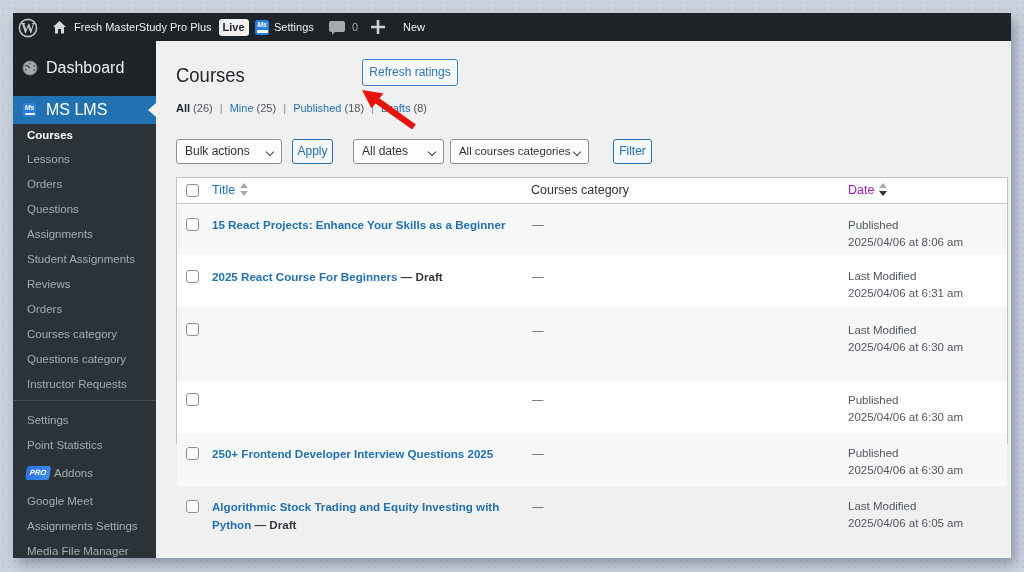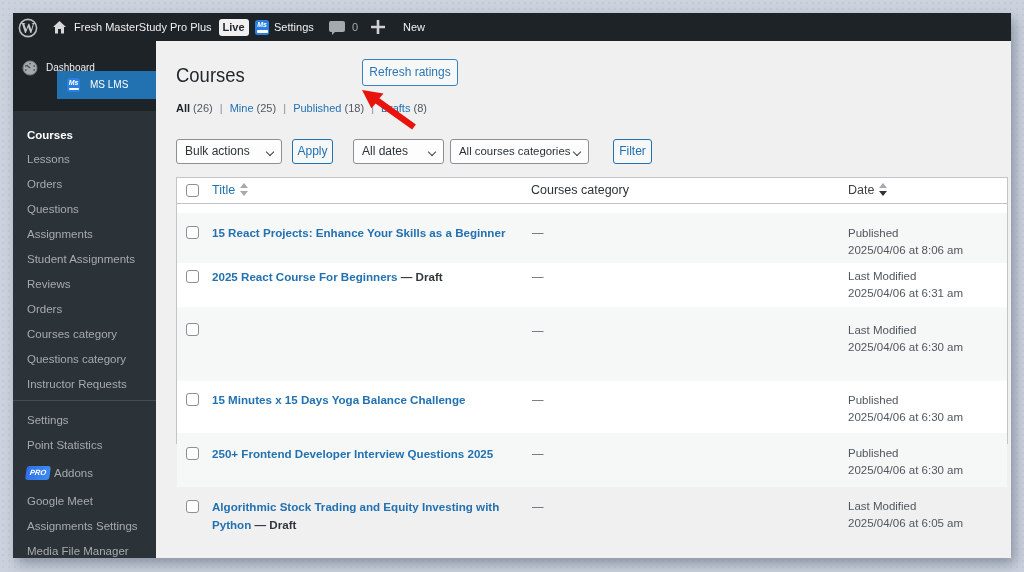--- a/index.html
+++ b/index.html
@@ -20,23 +20,23 @@
   
   .adminbar { position:absolute; left:0; top:0; width:998px; height:28px; background:#1d2327; color:#f0f0f1; font-size:11px; }
   .adminbar .itm { position:absolute; top:0; height:28px; line-height:28px; white-space:nowrap; }
   .livebadge { position:absolute; left:205.5px; top:5.5px; width:30px; height:17px; background:#f0f0f1; border-radius:3px; color:#23282d; font-size:11px; font-weight:bold; text-align:center; line-height:17px; }
   .msicon { position:absolute; width:13px; height:14px; background:#2a7fe0; border-radius:2.5px; }
   .msicon .ms { position:absolute; left:0; top:1px; width:100%; text-align:center; font-size:7px; font-weight:bold; font-style:italic; color:#fff; }
   .msicon .bar { position:absolute; left:1.5px; right:1.5px; bottom:2px; height:2.5px; background:#fff; border-radius:1px; }
   
   .sidebar { position:absolute; left:0; top:28px; width:143px; bottom:0; background:#1d2327; }
   .submenu-bg { position:absolute; left:0; top:69.5px; width:143px; bottom:0; background:#2c3338; }
-  .mslms-row { position:absolute; left:0; top:30px; width:143px; height:28px; background:#2271b1;margin-left:44px; }
+  .mslms-row { position:absolute; left:0; top:55px; width:143px; height:28px; background:#2271b1; }
   .notch { position:absolute; right:0; top:7px; width:0; height:0; border:7px solid transparent; border-right:8px solid #f0f0f1; border-left:none; }
-  .side-item { position:absolute; left:33px; color:#f0f0f1; font-size:10px; line-height:14px; white-space:nowrap; }
+  .side-item { position:absolute; left:33px; color:#f0f0f1; font-size:16px; line-height:14px; white-space:nowrap; }
   .sub-item { position:absolute; left:14px; color:#a5aaae; font-size:11.5px; line-height:14px; white-space:nowrap; }
   .sep { position:absolute; left:0; width:143px; height:1px; background:#464c52; }
   .probadge { position:absolute; background:linear-gradient(100deg,#2e6fe8,#3f8cf3); color:#fff; font-size:7.5px; font-weight:bold; font-style:italic; border-radius:3px; width:24px; height:14px; text-align:center; line-height:14px; transform:skewX(-8deg); }
   
   .content { position:absolute; left:143px; top:28px; right:0; bottom:0; background:#f0f0f1; }
   h1.pagetitle { position:absolute; left:163px; top:50px; font-size:21px; font-weight:400; color:#23282d; transform:scaleX(.88); transform-origin:left; }
   .redbox { position:absolute; left:242px; top:45px; width:104px; height:29px; border:4px solid #e8130c; border-radius:4px; background:#f6f7f7; color:#2271b1; font-size:12px; text-align:center; line-height:21px; }
   .btn2 { position:absolute; left:349px; top:46px; width:96px; height:27px; border:1px solid #3582c4; border-radius:3px; background:#f6f7f7; color:#2f76b4; font-size:12px; text-align:center; line-height:25px; }
   .subsub { position:absolute; left:163px; top:89px; font-size:11px; color:#50575e; white-space:nowrap; }
   .subsub a { color:#2271b1; text-decoration:none;margin-top:33px; }
@@ -148,24 +148,24 @@
   <div class="blueb" style="left:279px; width:41px;">Apply</div>
   <div class="sel" style="left:340px; width:91px;">All dates<span class="chev"></span></div>
   <div class="sel" style="left:437px; width:139px; font-size:11.4px;">All courses categories<span class="chev"></span></div>
   <div class="blueb" style="left:600px; width:39px;">Filter</div>
 
   <div class="table">
     <div class="thead">
       <span class="cb" style="top:6px;"></span>
       <span class="hth" style="left:35px; color:#2271b1;">Title <span class="sorter"><span class="up"></span><span class="dn"></span></span></span>
       <span class="hth" style="left:354px; color:#2c3338;">Courses category</span>
-      <span class="hth" style="left:671px; color:#404040;">Date <span class="sorter dark"><span class="up"></span><span class="dn"></span></span></span>
-    </div>
-
-    <div class="row striped" style="top:27px; height:50px;margin-top:8px;">
+      <span class="hth" style="left:671px; color:#a21caf;">Date <span class="sorter dark"><span class="up"></span><span class="dn"></span></span></span>
+    </div>
+
+    <div class="row striped" style="top:27px; height:50px;">
       <span class="cb" style="top:12.5px;"></span>
       <div class="tl" style="top:11px;">15 React Projects: Enhance Your Skills as a Beginner</div>
       <div class="dash" style="top:13px;">—</div>
       <div class="dt" style="top:11.5px;">Published<br>2025/04/06 at 8:06 am</div>
     </div>
 
     <div class="row" style="top:77px; height:52px;">
       <span class="cb" style="top:15px;"></span>
       <div class="tl" style="top:13px;">2025 React Course For Beginners <span class="dr">— Draft</span></div>
       <div class="dash" style="top:15px;">—</div>
@@ -173,21 +173,20 @@
     </div>
 
     <div class="row striped" style="top:129px; height:74px;">
       <span class="cb" style="top:15.5px;"></span>
       <div class="dash" style="top:17px;">—</div>
       <div class="dt" style="top:14.5px;">Last Modified<br>2025/04/06 at 6:30 am</div>
     </div>
 
     <div class="row" style="top:203px; height:52px;">
       <span class="cb" style="top:12px;"></span>
-      <div class="tl" style="top:10px;">15 Minutes x 15 Days Yoga Balance Challenge</div>
       <div class="dash" style="top:12px;">—</div>
       <div class="dt" style="top:10.5px;">Published<br>2025/04/06 at 6:30 am</div>
     </div>
 
     <div class="row striped" style="top:255px; height:54px;">
       <span class="cb" style="top:13.5px;"></span>
       <div class="tl" style="top:11.5px;">250+ Frontend Developer Interview Questions 2025</div>
       <div class="dash" style="top:13.5px;">—</div>
       <div class="dt" style="top:12px;">Published<br>2025/04/06 at 6:30 am</div>
     </div>

